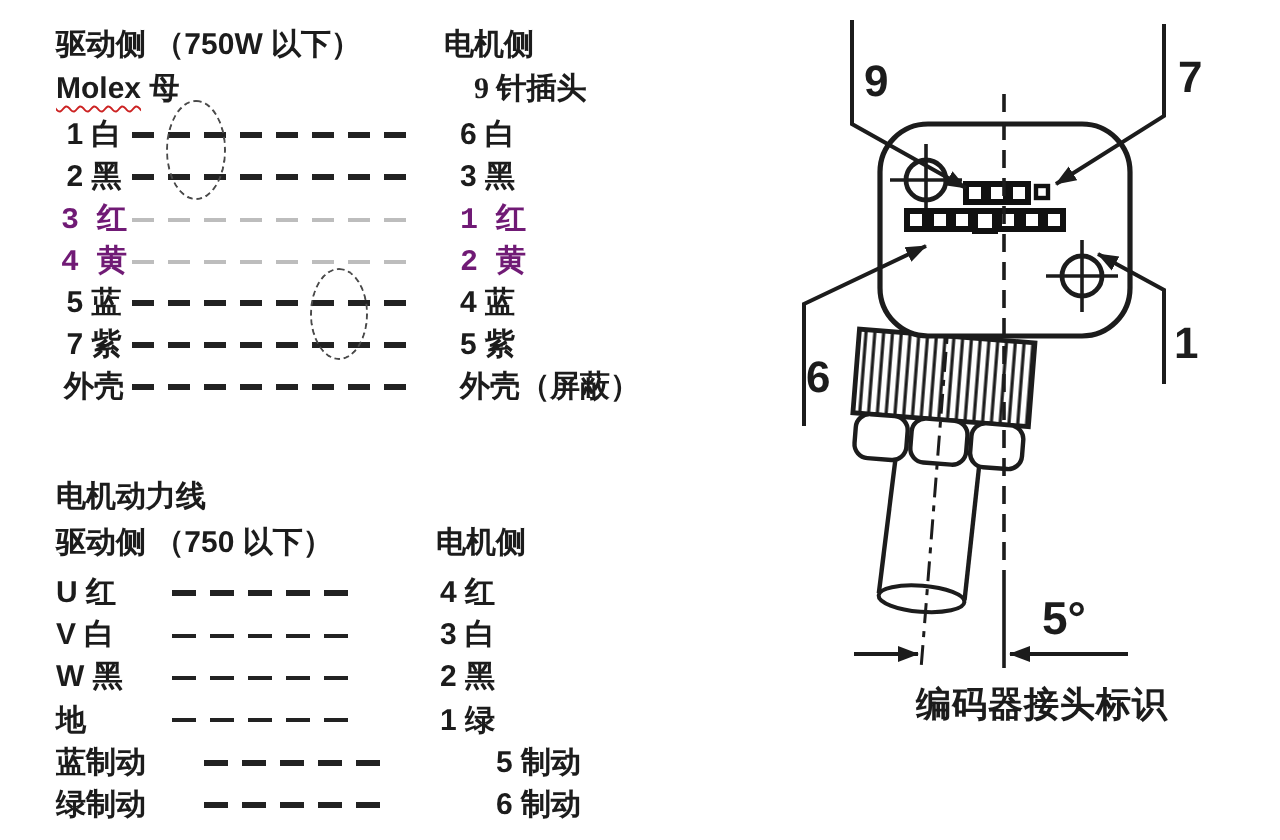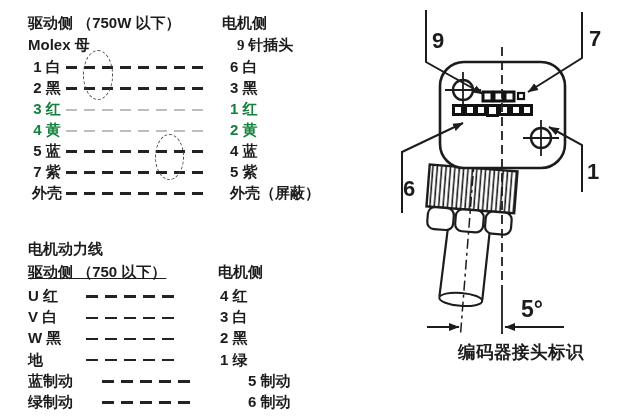--- a/index.html
+++ b/index.html
@@ -4,40 +4,40 @@
 <style>
   html,body{margin:0;padding:0;background:#fff;}
   .canvas{position:relative;width:640px;height:420px;background:#ffffff;overflow:hidden;
           font-family:"Liberation Sans","DejaVu Sans",sans-serif;font-weight:bold;color:#1c1c1c;padding-left:27px;}
 
   
   .enc-table{position:absolute;left:28px;top:12px;width:300px;}
   .hdr-row{position:relative;height:22px;font-size:15px;line-height:22px;white-space:nowrap;}
   .hdr-right{position:absolute;left:194px;top:0;}
   .hdr-right2{position:absolute;left:209px;top:0;font-family:Liberation Serif, serif;}
-  .squiggle{text-decoration-style:wavy;text-decoration-color:#cc2222;
+  .squiggle{text-decoration:underline;text-decoration-style:wavy;text-decoration-color:#cc2222;
             text-decoration-thickness:1px;text-underline-offset:3px;margin-top:14px;}
   .rows{margin-top:1px;}
   .w-row{display:flex;align-items:center;height:21px;font-size:15px;white-space:nowrap;text-align:center;}
   .wl{width:38px;flex:0 0 auto;}
   .wdash{flex:0 0 auto;width:140px;height:2.5px;
          background:repeating-linear-gradient(90deg,#222 0 11px,transparent 11px 18px);}
   .wr{margin-left:24px;}
-  .w-row.gray{color:#15803d;}
+  .w-row.gray{color:#701a75;font-family:Liberation Mono, monospace;}
   .w-row.gray .wdash{background:repeating-linear-gradient(90deg,#bdbdbd 0 11px,transparent 11px 18px);height:2px;}
 
   
   .tp-ellipse{position:absolute;border:1.7px dashed #4a4a4a;border-radius:50%;background:transparent;}
   .e1{left:83px;top:50px;width:28px;height:48px;}
   .e2{left:155px;top:134px;width:27px;height:44px;}
 
   
   .pow-table{position:absolute;left:28px;top:238px;width:310px;}
   .pow-title{height:22px;font-size:15px;line-height:22px;}
-  .pow-hdr{position:relative;height:24px;font-size:15px;line-height:24px;white-space:nowrap;text-decoration:underline;}
+  .pow-hdr{position:relative;height:24px;font-size:15px;line-height:24px;white-space:nowrap;}
   .pow-hdr .hdr-right{left:190px;}
   .p-rows{margin-top:2px;}
   .p-row{display:flex;align-items:center;height:21.2px;font-size:15px;white-space:nowrap;}
   .pl{width:58px;flex:0 0 auto;}
   .pdash{flex:0 0 auto;width:94px;height:2.5px;
          background:repeating-linear-gradient(90deg,#222 0 12px,transparent 12px 19px);}
   .pr{margin-left:40px;}
   .p-rows div:nth-of-type(5) .pr,.p-rows div:nth-of-type(6) .pr{margin-left:54px;}
   .p-rows div:nth-of-type(5) .pdash,.p-rows div:nth-of-type(6) .pdash{margin-left:16px;width:92px;}
 

